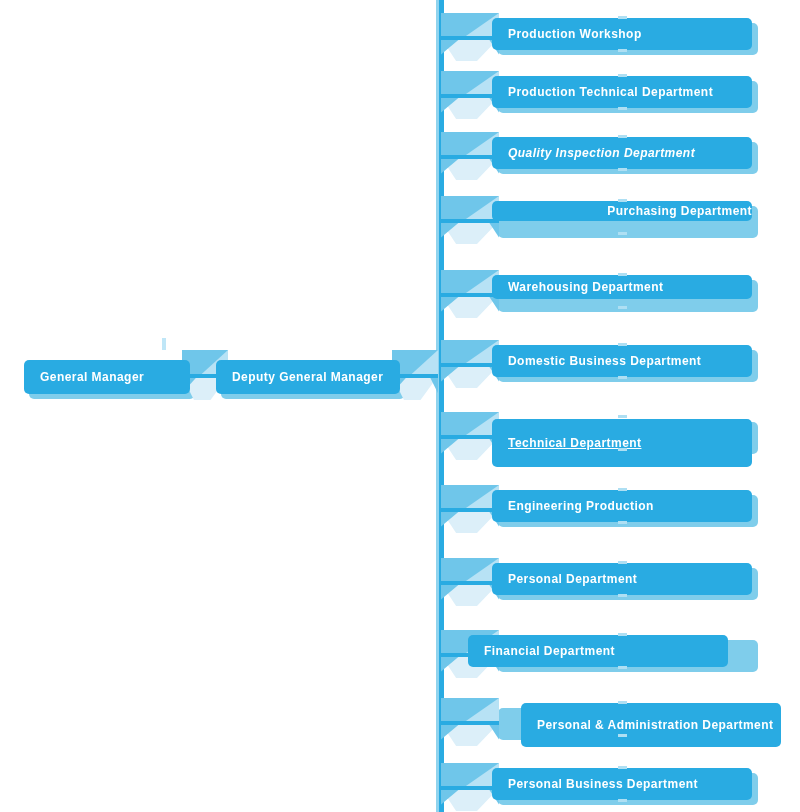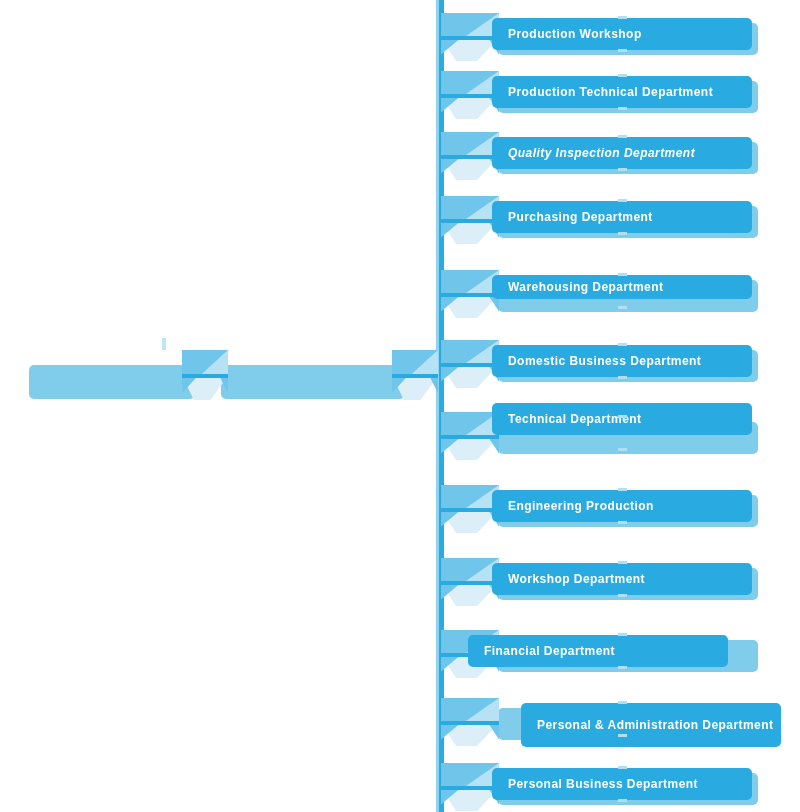--- a/index.html
+++ b/index.html
@@ -131,31 +131,37 @@
 <body>
 
 <div id="chart-canvas">
 
   <div class="spine" id="main-spine" style="left: 439px; top: 0px; width: 5px; height: 812px;"></div>
   <div class="spine-shadow" id="main-spine-shadow" style="left: 436px; top: 0px; width: 3px; height: 812px;"></div>
 
   <div class="artifact" style="left:162px; top:338px;"></div>
 
   <div class="node-shadow" id="root-shadow" style="left: 29px; top: 365px; width: 166px; height: 34px;"></div>
+  <div class="node" id="root-node" style="left: 24px; top: 360px; width: 166px; height: 34px;">
+    <span class="node-label">General Manager</span>
+  </div>
 
   <div class="connector" id="conn-root" style="left: 182px; top: 350px; width: 46px; height: 50px;">
     <div class="conn-top"></div>
     <div class="conn-top-tri"></div>
     <div class="conn-bot"></div>
     <div class="conn-bot-tri"></div>
     <div class="conn-bot-tri2"></div>
     <div class="conn-bar"></div>
   </div>
 
   <div class="node-shadow" id="deputy-shadow" style="left: 221px; top: 365px; width: 184px; height: 34px;"></div>
+  <div class="node" id="deputy-node" style="left: 216px; top: 360px; width: 184px; height: 34px;">
+    <span class="node-label">Deputy General Manager</span>
+  </div>
 
   <div class="connector" id="conn-deputy" style="left: 392px; top: 350px; width: 46px; height: 50px;">
     <div class="conn-top"></div>
     <div class="conn-top-tri"></div>
     <div class="conn-bot"></div>
     <div class="conn-bot-tri"></div>
     <div class="conn-bot-tri2"></div>
     <div class="conn-bar"></div>
   </div>
 
@@ -204,21 +210,21 @@
       <div class="node-notch" style="left: 618px; top: 168px;"></div>
       <div class="node-shadow" style="left: 498px; top: 206px; width: 260px; height: 32px;"></div>
       <div class="connector" style="left: 441px; top: 196px; width: 58px; height: 48px;">
         <div class="conn-top"></div>
         <div class="conn-top-tri"></div>
         <div class="conn-bot"></div>
         <div class="conn-bot-tri"></div>
         <div class="conn-bot-tri2"></div>
         <div class="conn-bar"></div>
       </div>
-      <div class="node" style="left: 492px; top: 201px; width: 260px; height: 32px;">
+      <div class="node" style="left: 492px; top: 201px; width: 260px; height: 20px; justify-content: flex-end;">
         <span class="node-label">Purchasing Department</span>
       </div>
       <div class="node-notch" style="left: 618px; top: 199px;"></div>
       <div class="node-notch" style="left: 618px; top: 232px;"></div>
       <div class="node-shadow" style="left: 498px; top: 280px; width: 260px; height: 32px;"></div>
       <div class="connector" style="left: 441px; top: 270px; width: 58px; height: 48px;">
         <div class="conn-top"></div>
         <div class="conn-top-tri"></div>
         <div class="conn-bot"></div>
         <div class="conn-bot-tri"></div>
@@ -246,21 +252,21 @@
       <div class="node-notch" style="left: 618px; top: 376px;"></div>
       <div class="node-shadow" style="left: 498px; top: 422px; width: 260px; height: 32px;"></div>
       <div class="connector" style="left: 441px; top: 412px; width: 58px; height: 48px;">
         <div class="conn-top"></div>
         <div class="conn-top-tri"></div>
         <div class="conn-bot"></div>
         <div class="conn-bot-tri"></div>
         <div class="conn-bot-tri2"></div>
         <div class="conn-bar"></div>
       </div>
-      <div class="node" style="left: 492px; top: 403px; width: 260px; height: 32px;">
+      <div class="node" style="left: 492px; top: 419px; width: 260px; height: 48px; text-decoration: underline;">
         <span class="node-label">Technical Department</span>
       </div>
       <div class="node-notch" style="left: 618px; top: 415px;"></div>
       <div class="node-notch" style="left: 618px; top: 448px;"></div>
       <div class="node-shadow" style="left: 498px; top: 495px; width: 260px; height: 32px;"></div>
       <div class="connector" style="left: 441px; top: 485px; width: 58px; height: 48px;">
         <div class="conn-top"></div>
         <div class="conn-top-tri"></div>
         <div class="conn-bot"></div>
         <div class="conn-bot-tri"></div>
@@ -275,21 +281,21 @@
       <div class="node-shadow" style="left: 498px; top: 568px; width: 260px; height: 32px;"></div>
       <div class="connector" style="left: 441px; top: 558px; width: 58px; height: 48px;">
         <div class="conn-top"></div>
         <div class="conn-top-tri"></div>
         <div class="conn-bot"></div>
         <div class="conn-bot-tri"></div>
         <div class="conn-bot-tri2"></div>
         <div class="conn-bar"></div>
       </div>
       <div class="node" style="left: 492px; top: 563px; width: 260px; height: 32px;">
-        <span class="node-label">Workshop Department</span>
+        <span class="node-label">Personal Department</span>
       </div>
       <div class="node-notch" style="left: 618px; top: 561px;"></div>
       <div class="node-notch" style="left: 618px; top: 594px;"></div>
       <div class="node-shadow" style="left: 498px; top: 640px; width: 260px; height: 32px;"></div>
       <div class="connector" style="left: 441px; top: 630px; width: 58px; height: 48px;">
         <div class="conn-top"></div>
         <div class="conn-top-tri"></div>
         <div class="conn-bot"></div>
         <div class="conn-bot-tri"></div>
         <div class="conn-bot-tri2"></div>

